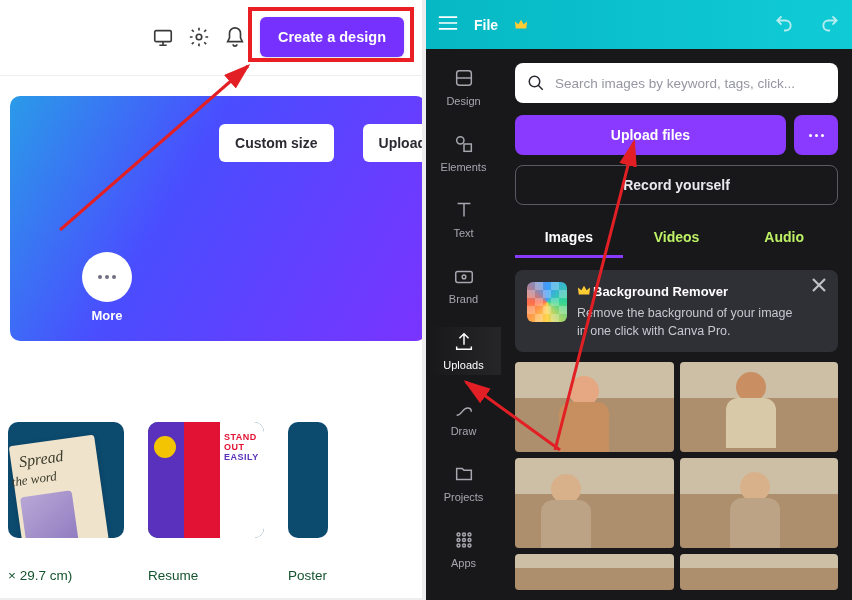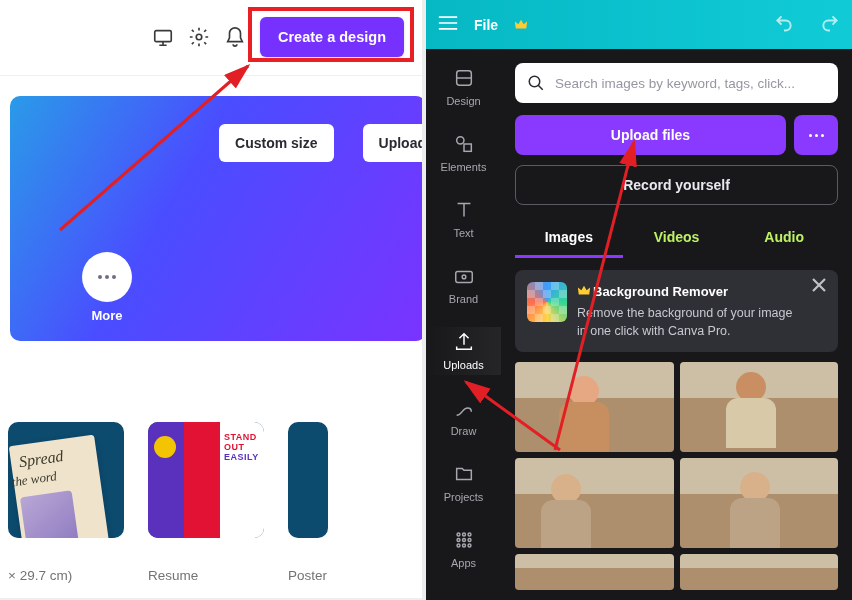--- a/index.html
+++ b/index.html
@@ -21,21 +21,21 @@
     .chip.half { border-radius:6px 0 0 6px; padding-right:30px; margin-right:-30px; }
     .morewrap { position:absolute; bottom:18px; left:72px; display:flex; flex-direction:column; align-items:center; gap:6px; }
     .morebtn { width:50px; height:50px; border-radius:50%; background:#fff; display:flex; align-items:center; justify-content:center; gap:3px; cursor:pointer; }
     .morebtn span { width:4px; height:4px; border-radius:50%; background:#6e6e82; display:block; }
     .morelbl { color:#fff; font-weight:700; font-size:13px; }
 
     .tplrow { position:absolute; bottom:60px; left:8px; right:0; display:flex; gap:24px; }
     .tpl { width:116px; }
     .tplthumb { width:116px; height:116px; border-radius:10px; background:#0c4a6e; position:relative; overflow:hidden; }
     .tplrow .tpl:last-child .tplthumb { width:40px; }
-    .caprow { position:absolute; bottom:15px; left:8px; right:0; display:flex; gap:24px; font-size:13.5px; color:#737373;margin-top:33px; }
+    .caprow { position:absolute; bottom:15px; left:8px; right:0; display:flex; gap:24px; font-size:13.5px; color:#14532d;margin-top:33px; }
     .caprow span:nth-child(1){ width:116px; }
     .caprow span:nth-child(2){ width:116px; }
 
     
     .th1 { position:absolute; transform:rotate(-8deg); left:8px; top:18px; width:86px; height:110px; background:#efe3cc; border-radius:3px; box-shadow:0 2px 6px rgba(0,0,0,.15); font-family:Georgia,serif; padding:8px; }
     .th1 .t1 { font-style:italic; font-size:16px; color:#3a3a2a; }
     .th1 .t2 { font-style:italic; font-size:13px; color:#3a3a2a; margin-top:2px; margin-left:-10px; }
     .th1 .sq { position:absolute; bottom:6px; left:4px; width:52px; height:52px; background:linear-gradient(145deg,#b8a7d6,#8f7bc0); border-radius:4px; }
     .th2 { display:flex; height:100%; }
     .th2 .col { width:36px; height:100%; }

